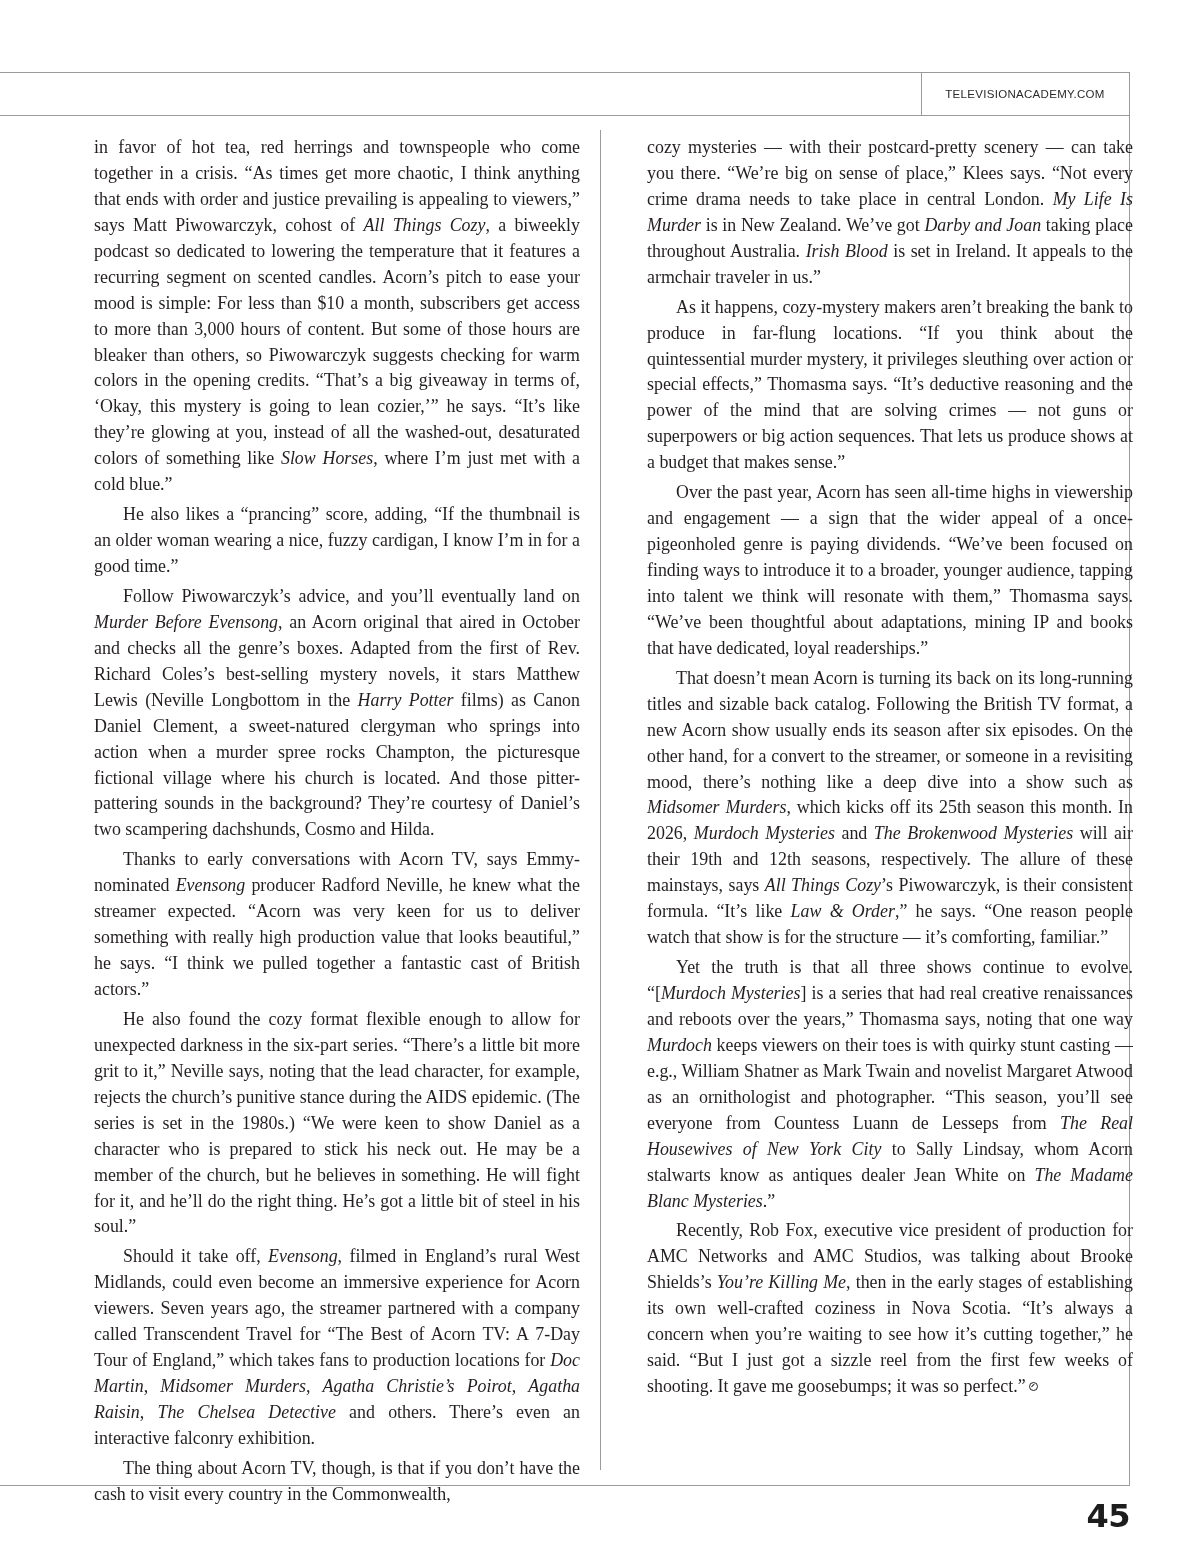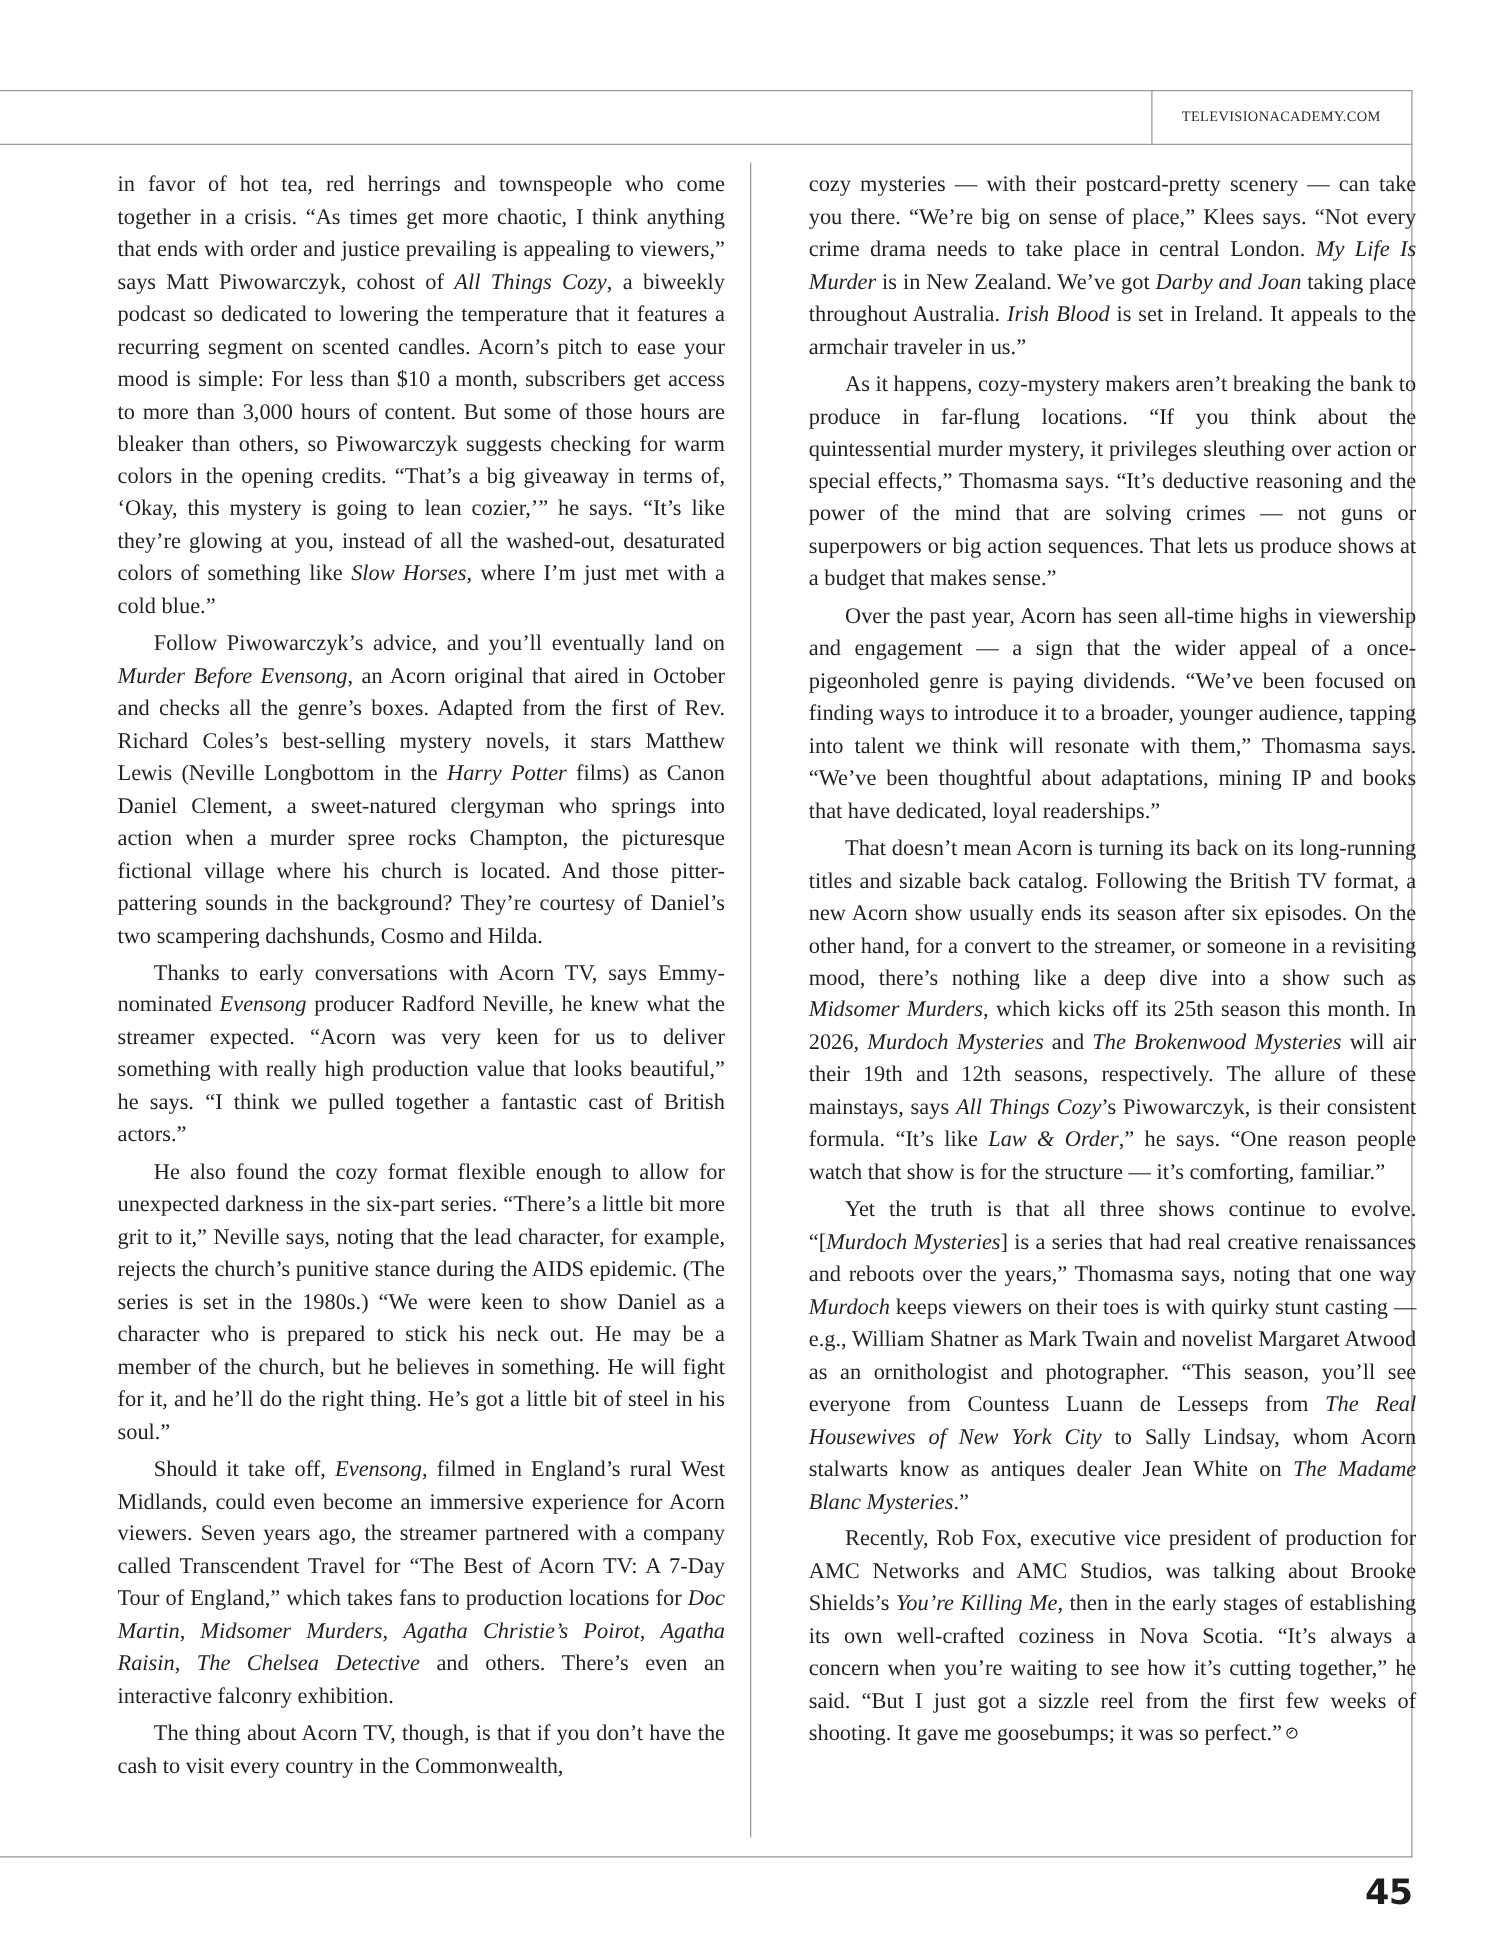--- a/index.html
+++ b/index.html
@@ -4,23 +4,23 @@
 <style>
   html, body { margin: 0; padding: 0; background: #ffffff; }
   body { width: 1200px; height: 1558px; position: relative; overflow: hidden; color: #231f20; }
   .frame-top { position: absolute; left: 0; top: 72px; width: 1130px; height: 0; border-top: 1.5px solid #9a9a9a; }
   .frame-right { position: absolute; left: 1129px; top: 72px; width: 0; height: 1414px; border-left: 1.5px solid #9a9a9a; }
   .frame-mid { position: absolute; left: 0; top: 115px; width: 1130px; height: 0; border-top: 1.5px solid #9a9a9a; }
   .frame-bottom { position: absolute; left: 0; top: 1485px; width: 1130px; height: 0; border-top: 1.5px solid #9a9a9a; }
   .header-divider { position: absolute; left: 921px; top: 72px; width: 0; height: 43px; border-left: 1.5px solid #9a9a9a; }
   .col-divider { position: absolute; left: 600px; top: 130px; width: 0; height: 1340px; border-left: 1.5px solid #9a9a9a; }
   .site-url { position: absolute; left: 921px; top: 72px; width: 208px; height: 43px; line-height: 45px; text-align: center;
-    font-family: Liberation Serif, serif; font-size: 11.5px; letter-spacing: 0.3px; color: #2a2a2a; }
+    font-family: Liberation Sans, sans-serif; font-size: 11.5px; letter-spacing: 0.3px; color: #2a2a2a; }
   .page-number { position: absolute; left: 1080px; top: 1497px; width: 50px; text-align: right;
-    font-family: "DejaVu Sans", sans-serif; font-weight: bold; font-size: 28px; color: #1d1d1d; letter-spacing: -0.5px; }
+    font-family: "DejaVu Sans", sans-serif; font-weight: bold; font-size: 32px; color: #1d1d1d; letter-spacing: -0.5px; }
   .column { position: absolute; top: 131px; width: 494px;
     font-family: "Liberation Serif", serif; font-size: 17.9px; line-height: 25.93px; text-align: justify; color: #231f20; }
   .col-left { left: 90px; }
   .col-right { left: 643px; }
   .column p { margin: 4px; text-indent: 29px; }
   .column p.cont { text-indent: 0; }
   .column em { font-style: italic; }
   .end-mark { display: inline-block; width: 9px; height: 9px; border: 1.6px solid #231f20; border-radius: 50%;
     position: relative; vertical-align: 1px; margin-left: 3px; box-sizing: border-box; }
   .end-mark::after { content: ""; position: absolute; left: 1px; top: 2.4px; width: 4px; height: 1.4px; background: #231f20; transform: rotate(-45deg); }
@@ -30,20 +30,21 @@
 
 <div class="frame-top"></div>
 <div class="frame-mid"></div>
 <div class="frame-right"></div>
 <div class="frame-bottom"></div>
 <div class="header-divider"></div>
 <div class="site-url">TELEVISIONACADEMY.COM</div>
 
 <div class="column col-left">
     <p class="cont"><span>in favor of hot tea, red herrings and townspeople who come together in a crisis. “As times get more chaotic, I think anything that ends with order and justice prevailing is appealing to viewers,” says Matt Piwowarczyk, cohost of </span><em>All Things Cozy</em><span>, a biweekly podcast so dedicated to lowering the temperature that it features a recurring segment on scented candles. Acorn’s pitch to ease your mood is simple: For less than $10 a month, subscribers get access to more than 3,000 hours of content. But some of those hours are bleaker than others, so Piwowarczyk suggests checking for warm colors in the opening credits. “That’s a big giveaway in terms of, ‘Okay, this mystery is going to lean cozier,’” he says. “It’s like they’re glowing at you, instead of all the washed-out, desaturated colors of something like </span><em>Slow Horses</em><span>, where I’m just met with a cold blue.”</span></p>
+    <p><span>He also likes a “prancing” score, adding, “If the thumbnail is an older woman wearing a nice, fuzzy cardigan, I know I’m in for a good time.”</span></p>
     <p><span>Follow Piwowarczyk’s advice, and you’ll eventually land on </span><em>Murder Before Evensong</em><span>, an Acorn original that aired in October and checks all the genre’s boxes. Adapted from the first of Rev. Richard Coles’s best-selling mystery novels, it stars Matthew Lewis (Neville Longbottom in the </span><em>Harry Potter</em><span> films) as Canon Daniel Clement, a sweet-natured clergyman who springs into action when a murder spree rocks Champton, the picturesque fictional village where his church is located. And those pitter-pattering sounds in the background? They’re courtesy of Daniel’s two scampering dachshunds, Cosmo and Hilda.</span></p>
     <p><span>Thanks to early conversations with Acorn TV, says Emmy-nominated </span><em>Evensong</em><span> producer Radford Neville, he knew what the streamer expected. “Acorn was very keen for us to deliver something with really high production value that looks beautiful,” he says. “I think we pulled together a fantastic cast of British actors.”</span></p>
     <p><span>He also found the cozy format flexible enough to allow for unexpected darkness in the six-part series. “There’s a little bit more grit to it,” Neville says, noting that the lead character, for example, rejects the church’s punitive stance during the AIDS epidemic. (The series is set in the 1980s.) “We were keen to show Daniel as a character who is prepared to stick his neck out. He may be a member of the church, but he believes in something. He will fight for it, and he’ll do the right thing. He’s got a little bit of steel in his soul.”</span></p>
     <p><span>Should it take off, </span><em>Evensong</em><span>, filmed in England’s rural West Midlands, could even become an immersive experience for Acorn viewers. Seven years ago, the streamer partnered with a company called Transcendent Travel for “The Best of Acorn TV: A 7-Day Tour of England,” which takes fans to production locations for </span><em>Doc Martin</em><span>, </span><em>Midsomer Murders</em><span>, </span><em>Agatha Christie’s Poirot</em><span>, </span><em>Agatha Raisin</em><span>, </span><em>The Chelsea Detective</em><span> and others. There’s even an interactive falconry exhibition.</span></p>
     <p><span>The thing about Acorn TV, though, is that if you don’t have the cash to visit every country in the Commonwealth,</span></p>
   </div>
 <div class="col-divider"></div>
 <div class="column col-right">
     <p class="cont"><span>cozy mysteries — with their postcard-pretty scenery — can take you there. “We’re big on sense of place,” Klees says. “Not every crime drama needs to take place in central London. </span><em>My Life Is Murder</em><span> is in New Zealand. We’ve got </span><em>Darby and Joan</em><span> taking place throughout Australia. </span><em>Irish Blood</em><span> is set in Ireland. It appeals to the armchair traveler in us.”</span></p>
     <p><span>As it happens, cozy-mystery makers aren’t breaking the bank to produce in far-flung locations. “If you think about the quintessential murder mystery, it privileges sleuthing over action or special effects,” Thomasma says. “It’s deductive reasoning and the power of the mind that are solving crimes — not guns or superpowers or big action sequences. That lets us produce shows at a budget that makes sense.”</span></p>

